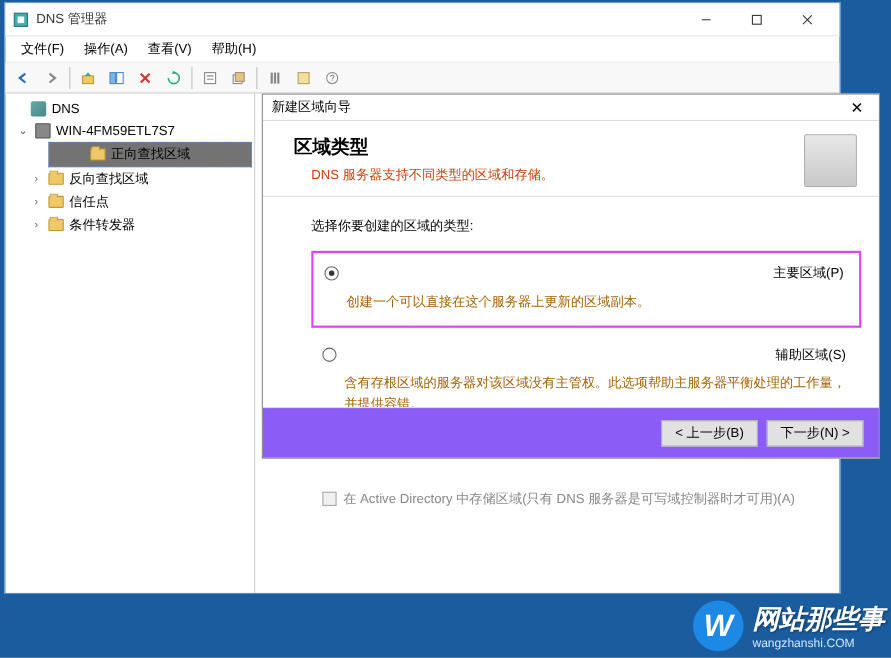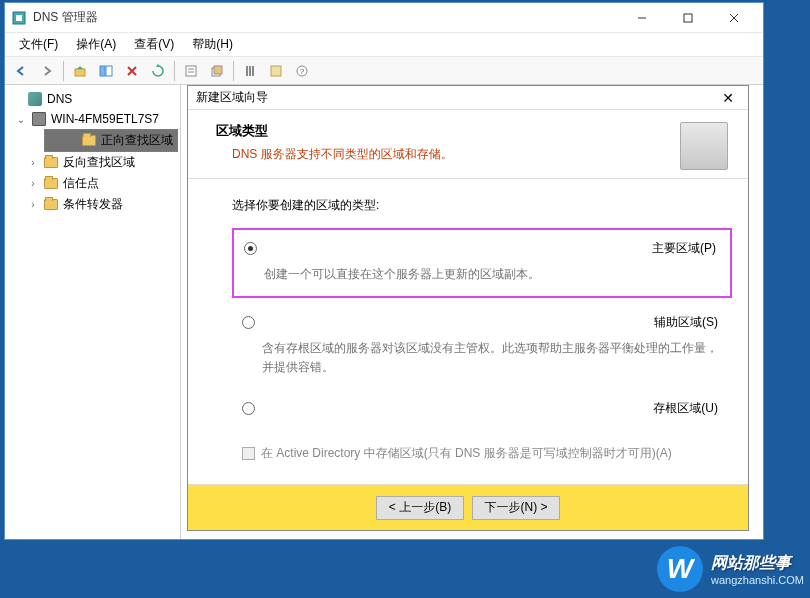--- a/index.html
+++ b/index.html
@@ -9,57 +9,57 @@
 .titlebar-icon { width: 16px; height: 16px; margin-right: 6px; }
 .titlebar-text { flex: 1; font-size: 12px; color: #333; }
 .win-controls { display: flex; gap: 0; }
 .win-btn { width: 46px; height: 28px; display: flex; align-items: center; justify-content: center; color: #555; cursor: pointer; }
 .menubar { height: 24px; display: flex; align-items: center; padding: 0 6px; gap: 2px; border-bottom: 1px solid #e8e8e8; }
 .menu-item { padding: 2px 8px; cursor: pointer; }
 .toolbar { height: 28px; display: flex; align-items: center; padding: 0 4px; gap: 2px; border-bottom: 1px solid #d0d0d0; background: #f8f8f8; }
 .tool-btn { width: 24px; height: 24px; display: flex; align-items: center; justify-content: center; cursor: pointer; border: 1px solid transparent; }
 .tool-sep { width: 1px; height: 20px; background: #c0c0c0; margin: 0 2px; }
 .main-area { display: flex; height: 454px; }
-.tree-panel { width: 176px; border-right: 1px solid #d0d0d0; padding: 4px 2px; overflow: auto; }
+.tree-panel { width: 227px; border-right: 1px solid #d0d0d0; padding: 4px 2px; overflow: auto; }
 .tree-node { display: flex; align-items: center; padding: 2px 4px; cursor: pointer; white-space: nowrap; }
 .tree-node.selected { background: #737373; border: 1px dotted #5a8ec7; margin-left: 37px; }
 .tree-indent { display: inline-block; }
 .tree-toggle { width: 12px; display: inline-flex; justify-content: center; color: #666; font-size: 10px; }
 .tree-icon { width: 16px; height: 16px; margin: 0 4px; display: inline-flex; align-items: center; justify-content: center; }
 .folder-icon { width: 14px; height: 11px; background: #f0c868; border: 1px solid #c09838; border-radius: 1px; position: relative; }
 .folder-icon::before { content: ""; position: absolute; top: -3px; left: 0; width: 6px; height: 3px; background: #f0c868; border: 1px solid #c09838; border-bottom: none; border-radius: 1px 1px 0 0; }
 .server-icon { width: 14px; height: 14px; background: #888; border: 1px solid #555; border-radius: 1px; }
 .dns-icon { width: 14px; height: 14px; background: linear-gradient(135deg,#6aa,#488); border-radius: 2px; }
 .content-panel { flex: 1; position: relative; }
-.wizard { position: absolute; left: 6px; top: 0; width: 562px; height: 446px; background: #fff; border: 1px solid #888; }
+.wizard { position: absolute; left: 6px; top: 0; width: 562px; height: 332px; background: #fff; border: 1px solid #888; }
 .wizard-titlebar { height: 24px; display: flex; align-items: center; padding: 0 8px; border-bottom: 1px solid #ddd; }
 .wizard-title { flex: 1; }
 .wizard-close { width: 24px; height: 22px; display: flex; align-items: center; justify-content: center; cursor: pointer; font-size: 14px; }
 .wizard-header { padding: 12px 20px 8px 28px; display: flex; align-items: flex-start; border-bottom: 1px solid #ddd; }
 .wizard-header-text { flex: 1; }
-.wizard-heading { font-weight: bold; font-size: 13px; margin-bottom: 6px; }
+.wizard-heading { font-weight: bold; font-size: 17px; margin-bottom: 6px; }
 .wizard-subheading { font-size: 12px; color: #c2410c; padding-left: 16px; }
 .wizard-graphic { width: 48px; height: 48px; background: linear-gradient(#e8e8e8,#c8c8c8); border: 1px solid #aaa; border-radius: 2px; margin-left: 8px; }
 .wizard-body { padding: 18px 16px 10px 44px; }
 .prompt-text { margin-bottom: 14px; }
 .option-group { border: 2px solid #d946ef; padding: 10px 14px 12px 10px; margin-bottom: 10px; }
 .option-group.no-border { border: none; padding: 6px 14px 6px 10px; }
 .radio-row { display: flex; align-items: center; gap: 6px; margin-bottom: 8px; justify-content: space-between; }
 .radio { width: 13px; height: 13px; border: 1px solid #666; border-radius: 50%; display: inline-flex; align-items: center; justify-content: center; }
 .radio.checked::after { content: ""; width: 5px; height: 5px; background: #333; border-radius: 50%; }
-.option-desc { padding-left: 20px; line-height: 1.6; color: #737373; }
+.option-desc { padding-left: 20px; line-height: 1.6; color: #a16207; }
 .checkbox-row { display: flex; align-items: center; gap: 6px; margin-top: 14px; padding-left: 10px; }
 .checkbox { width: 13px; height: 13px; border: 1px solid #aaa; background: #f0f0f0; }
 .checkbox-label { color: #888; }
-.wizard-footer { position: absolute; bottom: 0; left: 0; right: 0; height: 46px; border-top: 1px solid #ddd; display: flex; align-items: center; justify-content: center; padding: 0 14px; gap: 8px; background: #fde047; }
+.wizard-footer { position: absolute; bottom: 0; left: 0; right: 0; height: 46px; border-top: 1px solid #ddd; display: flex; align-items: center; justify-content: flex-end; padding: 0 14px; gap: 8px; background: #8b5cf6; }
 .wiz-btn { min-width: 88px; height: 24px; border: 1px solid #adadad; background: #e1e1e1; cursor: pointer; font-size: 12px; display: flex; align-items: center; justify-content: center; }
 .watermark { position: absolute; right: 6px; bottom: 6px; display: flex; align-items: center; gap: 8px; }
 .wm-circle { width: 46px; height: 46px; border-radius: 50%; background: #1e88e5; color: #fff; font-size: 28px; font-weight: bold; display: flex; align-items: center; justify-content: center; font-style: italic; }
 .wm-text { color: #fff; }
-.wm-main { font-size: 16px; font-weight: bold; font-style: italic; text-shadow: 1px 1px 2px rgba(0,0,0,.4); }
+.wm-main { font-size: 24px; font-weight: bold; font-style: italic; text-shadow: 1px 1px 2px rgba(0,0,0,.4); }
 .wm-sub { font-size: 11px; color: #cfe8ff; }
 </style>
 </head>
 <body>
 
 <div class="window">
   <div class="titlebar">
     <span class="titlebar-icon">
       <svg width="16" height="16">
           <rect x="2" y="2" width="12" height="12" fill="#4aa" stroke="#277"></rect>

